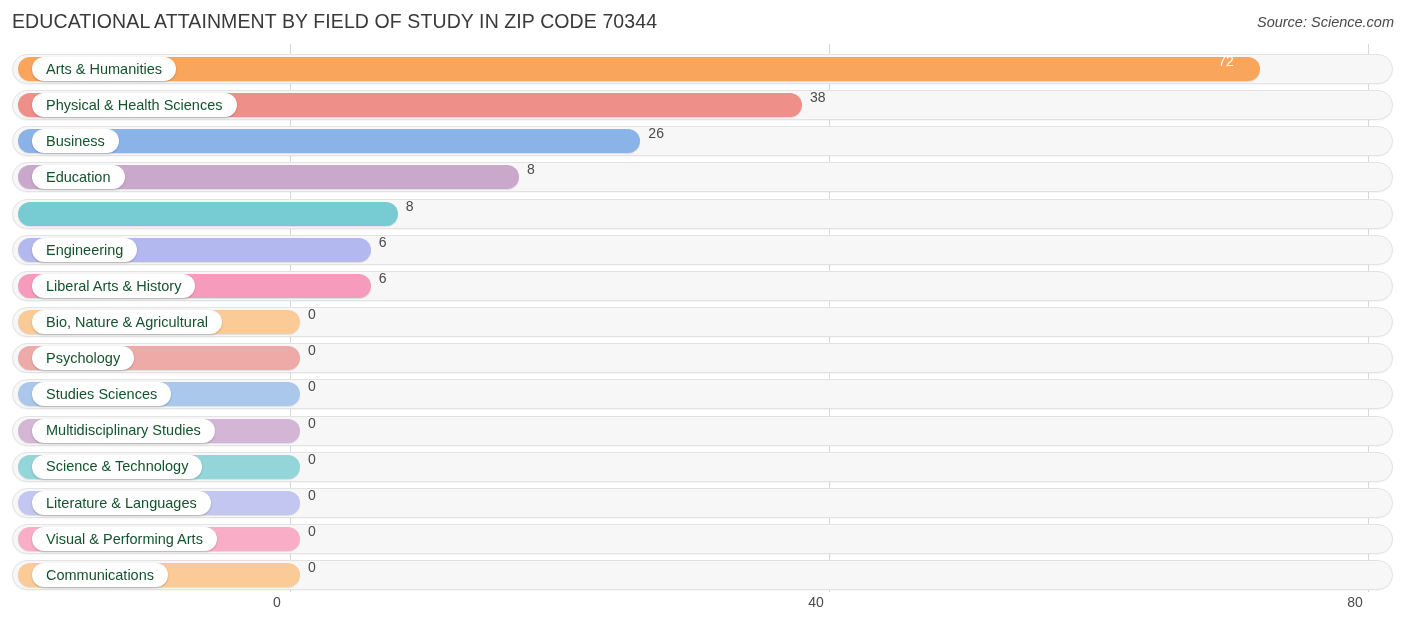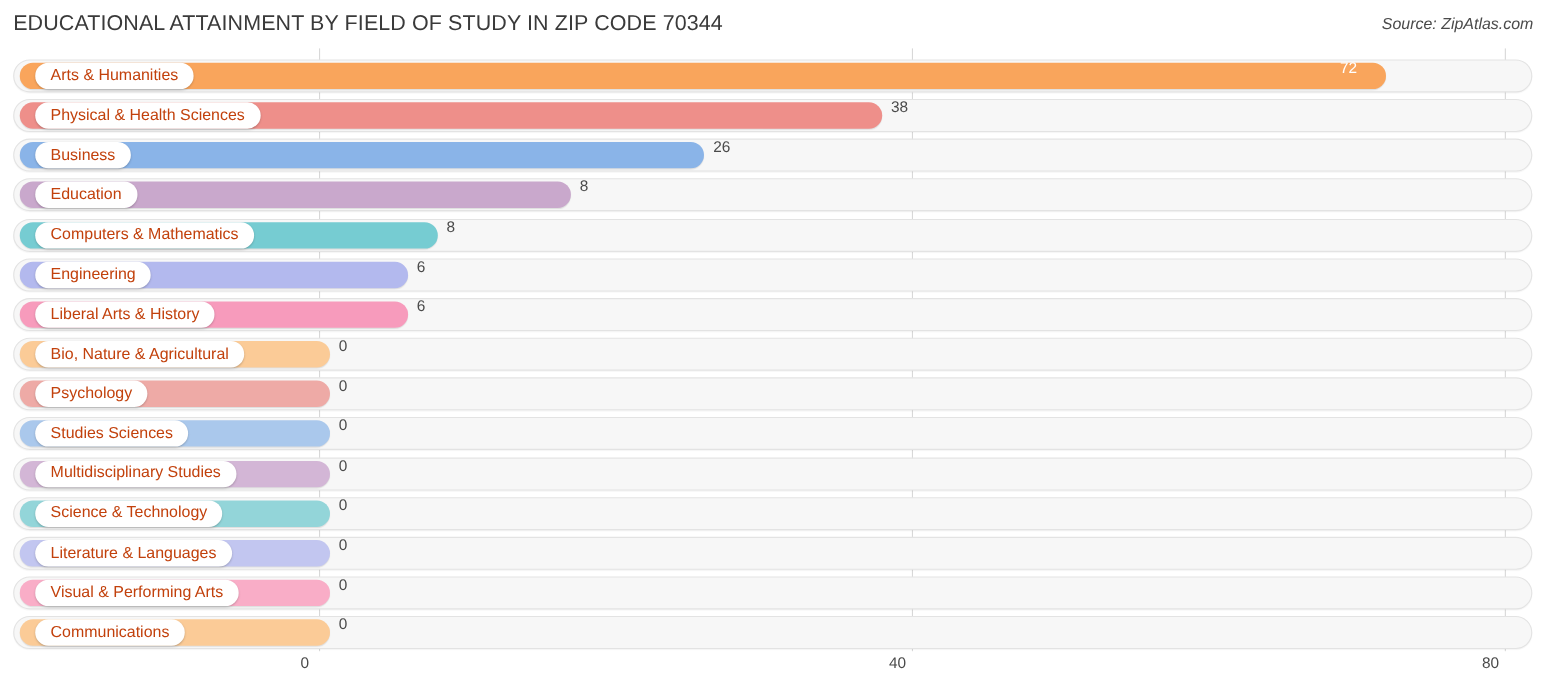--- a/index.html
+++ b/index.html
@@ -56,21 +56,21 @@
     position:absolute;left:20px;top:3px;height:24px;
     background:#ffffff;
     border-radius:12px;
     box-shadow:0 1px 2px rgba(0,0,0,0.22);
     display:flex;align-items:center;
     padding:0 14px 0 14px;
     box-sizing:border-box;
     white-space:nowrap;
   }
   .pill span{
-    font-size:14.5px;color:#c2410c;line-height:1;
+    font-size:14.5px;color:#14532d;line-height:1;
   }
 
   
   .val{
     position:absolute;top:0;height:14px;
     display:flex;align-items:center;
     font-size:14px;color:#4a4a4a;white-space:nowrap;
   }
   .val.inside{color:#ffffff;}
 
@@ -83,21 +83,21 @@
     white-space:nowrap;
   }
 </style>
 </head>
 <body>
 
 <div id="chart-root">
 
   <div class="header">
     <div class="title">EDUCATIONAL ATTAINMENT BY FIELD OF STUDY IN ZIP CODE 70344</div>
-    <div class="source">Source: ZipAtlas.com</div>
+    <div class="source">Source: Science.com</div>
   </div>
 
   <div class="plot">
     <div class="gridlayer" id="gridlayer">
         <div class="gridline" style="left: 290px;"></div>
         <div class="gridline" style="left: 829px;"></div>
         <div class="gridline" style="left: 1368px;"></div>
       </div>
     <div class="rows" id="rows">
         <div class="row" style="top: 10px;">
@@ -128,23 +128,20 @@
           <div class="track"></div>
           <div class="bar" style="background: rgb(201, 168, 204); width: 501.075px;"></div>
           <div class="pill">
             <span>Education</span>
           </div>
           <div class="val" style="left: 515.075px;">8</div>
         </div>
         <div class="row" style="top: 154.6px;">
           <div class="track"></div>
           <div class="bar" style="background: rgb(118, 204, 210); width: 379.8px;"></div>
-          <div class="pill">
-            <span>Computers &amp; Mathematics</span>
-          </div>
           <div class="val" style="left: 393.8px;">8</div>
         </div>
         <div class="row" style="top: 190.75px;">
           <div class="track"></div>
           <div class="bar" style="background: rgb(179, 185, 238); width: 352.85px;"></div>
           <div class="pill">
             <span>Engineering</span>
           </div>
           <div class="val" style="left: 366.85px;">6</div>
         </div>

